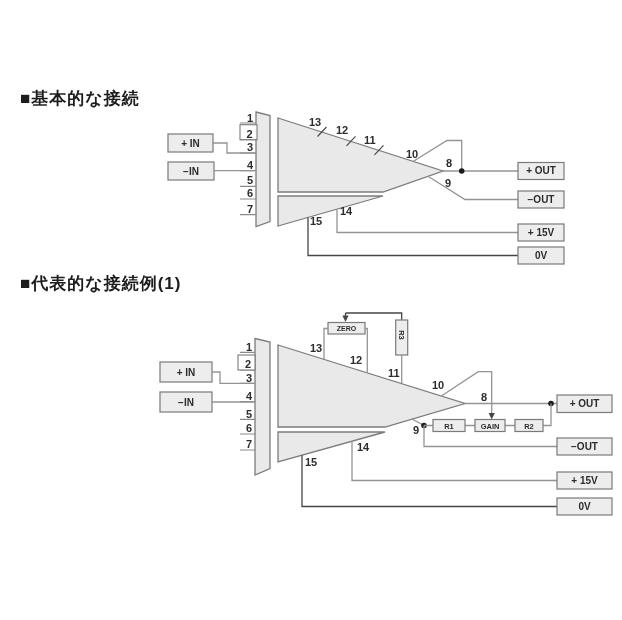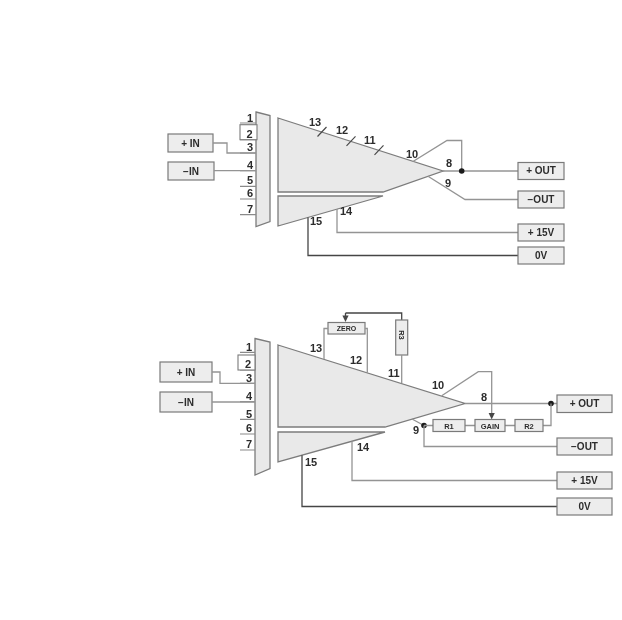--- a/index.html
+++ b/index.html
@@ -24,20 +24,22 @@
   .pn{font-size:11px;text-anchor:end;}
   .blabel{font-size:10px;text-anchor:middle;}
   .slabel{font-size:7px;text-anchor:middle;}
   .mlabel{font-size:7.5px;text-anchor:middle;}
 </style>
 </head>
 <body>
 
 <div class="canvas">
 
+  <div id="title1" class="sec-title">■基本的な接続</div>
+  <div id="title2" class="sec-title">■代表的な接続例(1)</div>
 
   <svg width="622" height="620" viewBox="0 0 622 620">
 
     <g>
 
       <polygon class="shape" points="256,112 270,115.5 270,221.5 256,226.5"></polygon>
 
       <polygon class="shape" points="278,118 443,171 383,192 278,192"></polygon>
 
       <polygon class="shape" points="278,196 383,196 278,226"></polygon>

